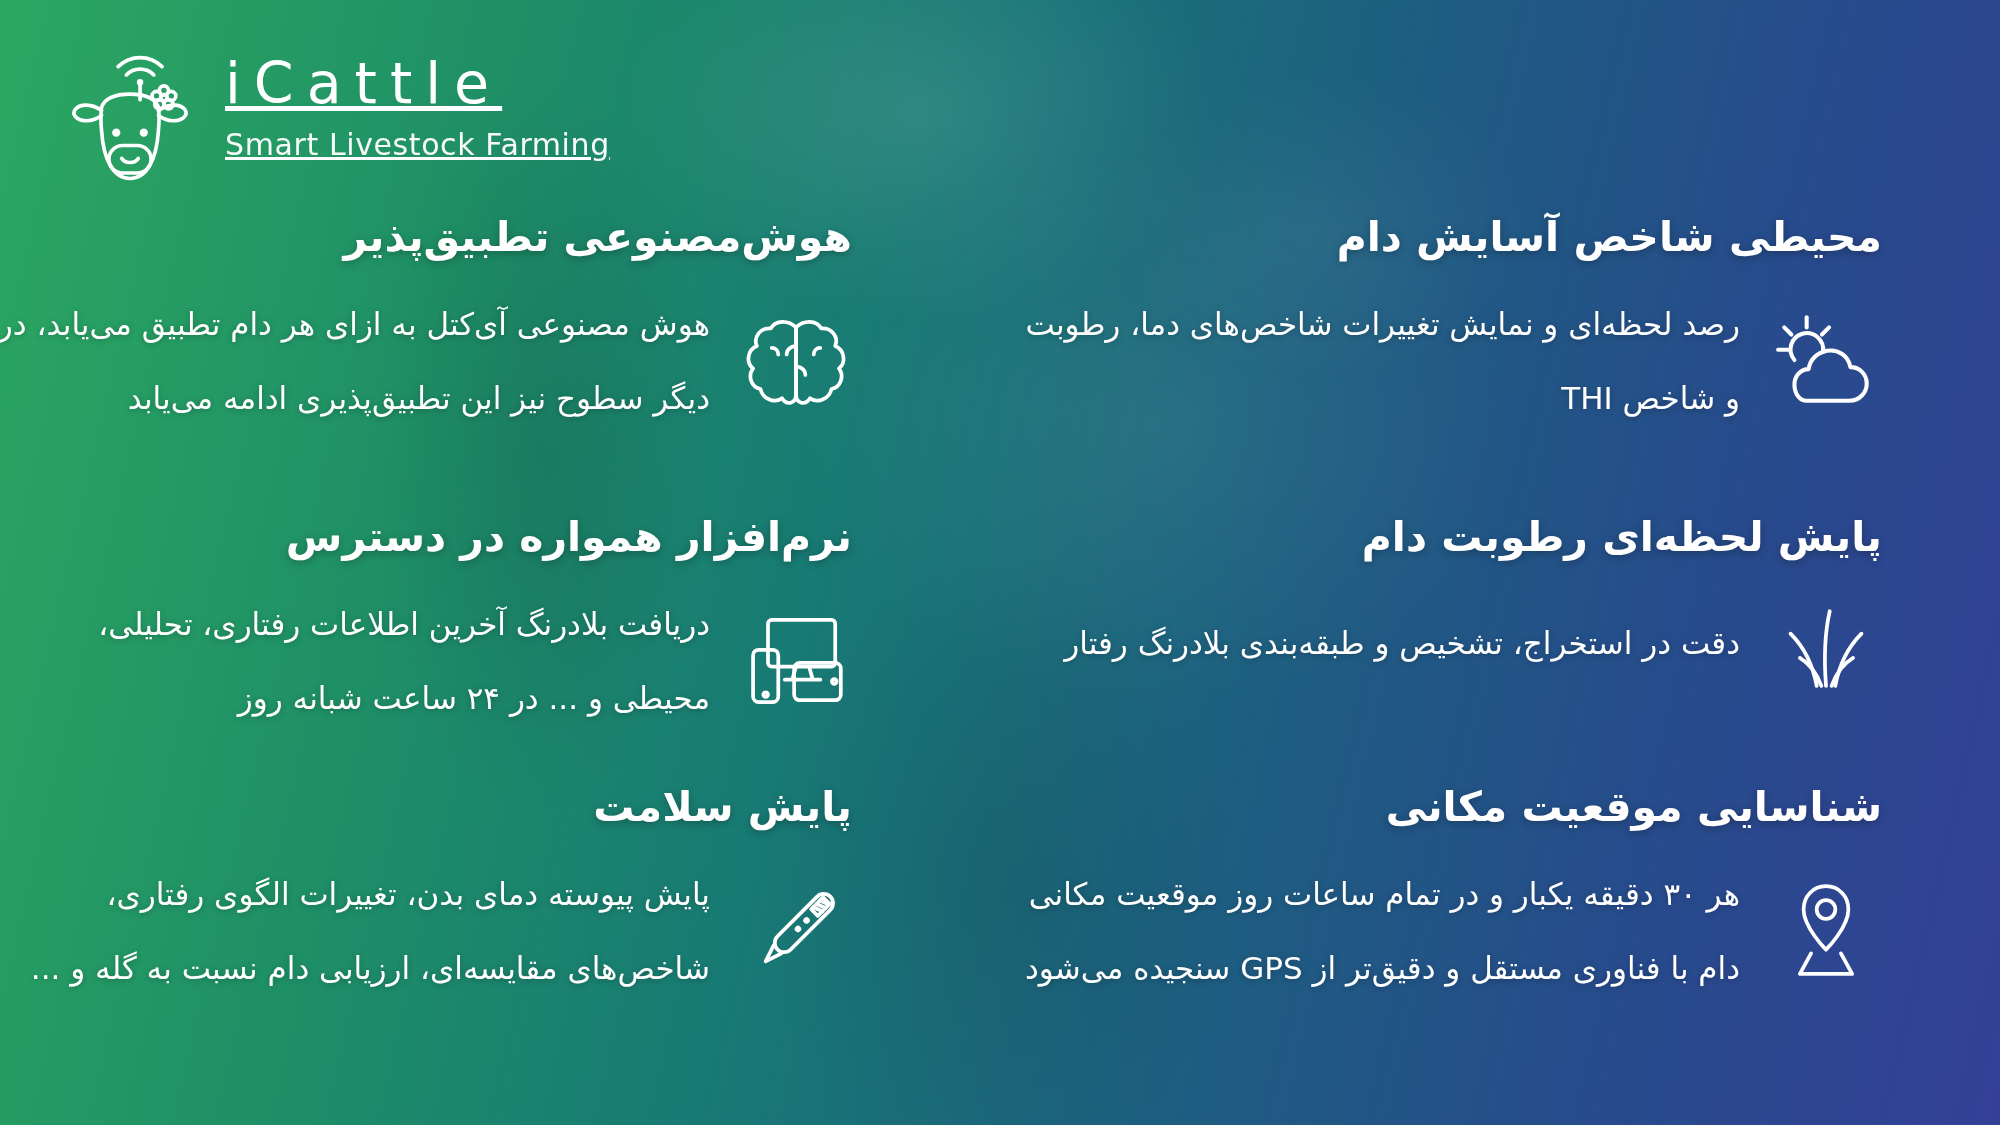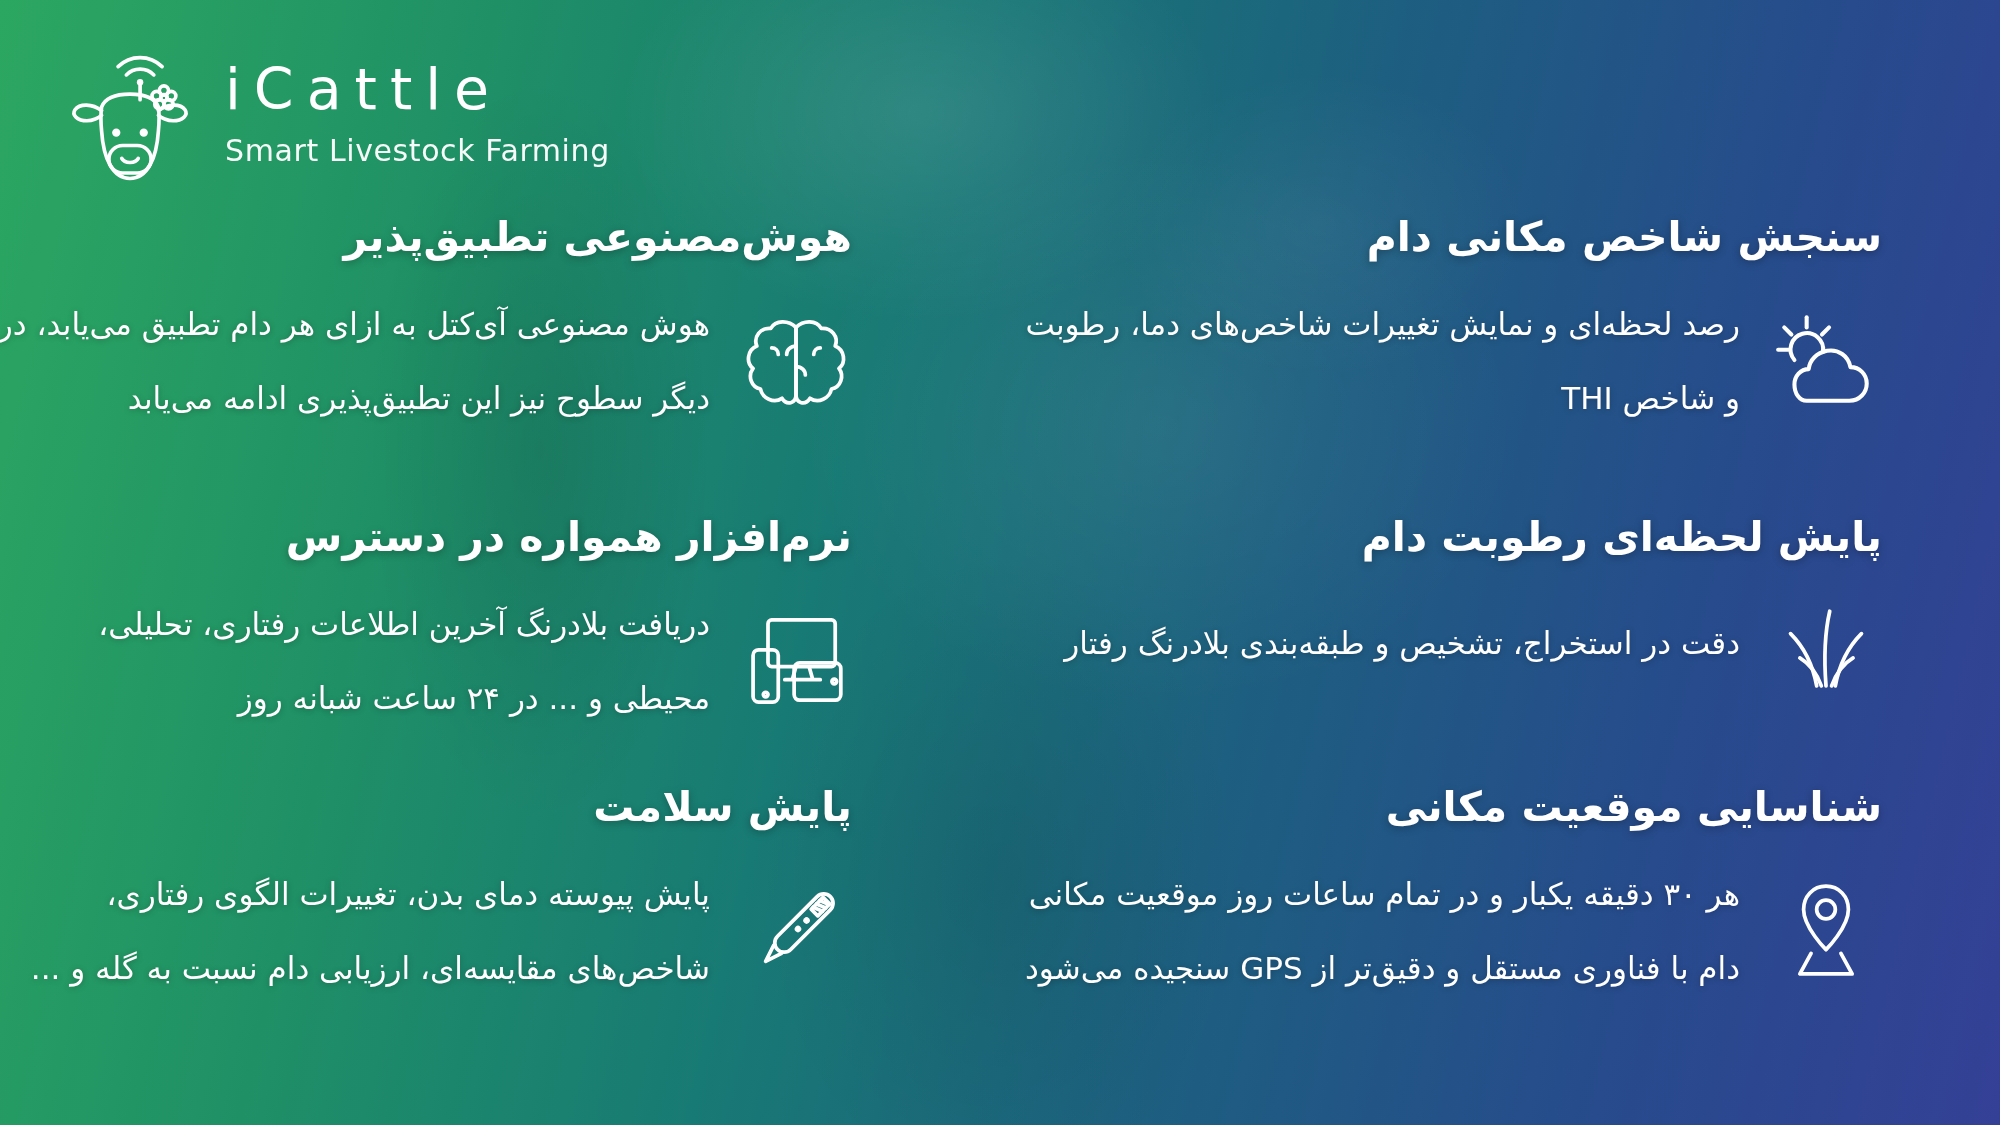--- a/index.html
+++ b/index.html
@@ -14,21 +14,21 @@
     background:
       radial-gradient(430px 300px at 46% 10%, rgba(255,255,255,.10), transparent 70%),
       radial-gradient(520px 400px at 58% 38%, rgba(255,255,255,.06), transparent 70%),
       radial-gradient(240px 520px at 27% 40%, rgba(0,0,0,.10), transparent 72%),
       radial-gradient(340px 460px at 50% 78%, rgba(0,0,0,.08), transparent 72%),
       radial-gradient(300px 220px at 66% 20%, rgba(255,255,255,.05), transparent 70%);
   }
   
   .logo{position:absolute;left:55px;top:30px;display:flex;align-items:flex-start;}
   .logo svg{width:150px;height:165px;}
-  .logo-text{margin-left:20px;margin-top:28px;}
+  .logo-text{margin-left:20px;margin-top:22px;text-decoration:underline;}
   .logo-title{font-size:57px;font-weight:400;letter-spacing:13px;line-height:1.1;color:#fff;}
   .logo-sub{font-size:30px;font-weight:400;letter-spacing:.6px;margin-top:12px;color:rgba(255,255,255,.96);}
   
   .feature{position:absolute;width:900px;direction:rtl;text-align:right;}
   .col-right{right:118px;}
   .col-left{right:1148px;}
   .row-1{top:212px;}
   .row-2{top:512px;}
   .row-3{top:782px;}
   .f-title{
@@ -71,21 +71,21 @@
       <circle class="fillw" cx="60" cy="112" r="4.5"></circle>
       <circle class="fillw" cx="90" cy="112" r="4.5"></circle>
     </svg>
     <div class="logo-text">
       <div class="logo-title">iCattle</div>
       <div class="logo-sub">Smart Livestock Farming</div>
     </div>
   </div>
 
   <div class="feature col-right row-1" lang="fa">
-    <h2 class="f-title">سنجش شاخص مکانی دام</h2>
+    <h2 class="f-title">محیطی شاخص آسایش دام</h2>
     <div class="f-body">
       <div class="f-icon">
         <svg viewBox="0 0 110 110">
           <g class="stroke-thin">
             <path d="M36 12 V22"></path>
               <path d="M14 22 L21 29"></path>
               <path d="M8 44 H18"></path>
               <path d="M58 22 L51 29"></path>
             <path d="M24 54 A16 16 0 1 1 52 46"></path>
             <path d="M36 94 H78 C88 94 95 86 95 77 C95 68 88 61 79 61 C77 50 67 43 56 45 C46 47 39 54 38 63 C30 63 24 70 24 78 C24 87 29 94 36 94 Z"></path>

